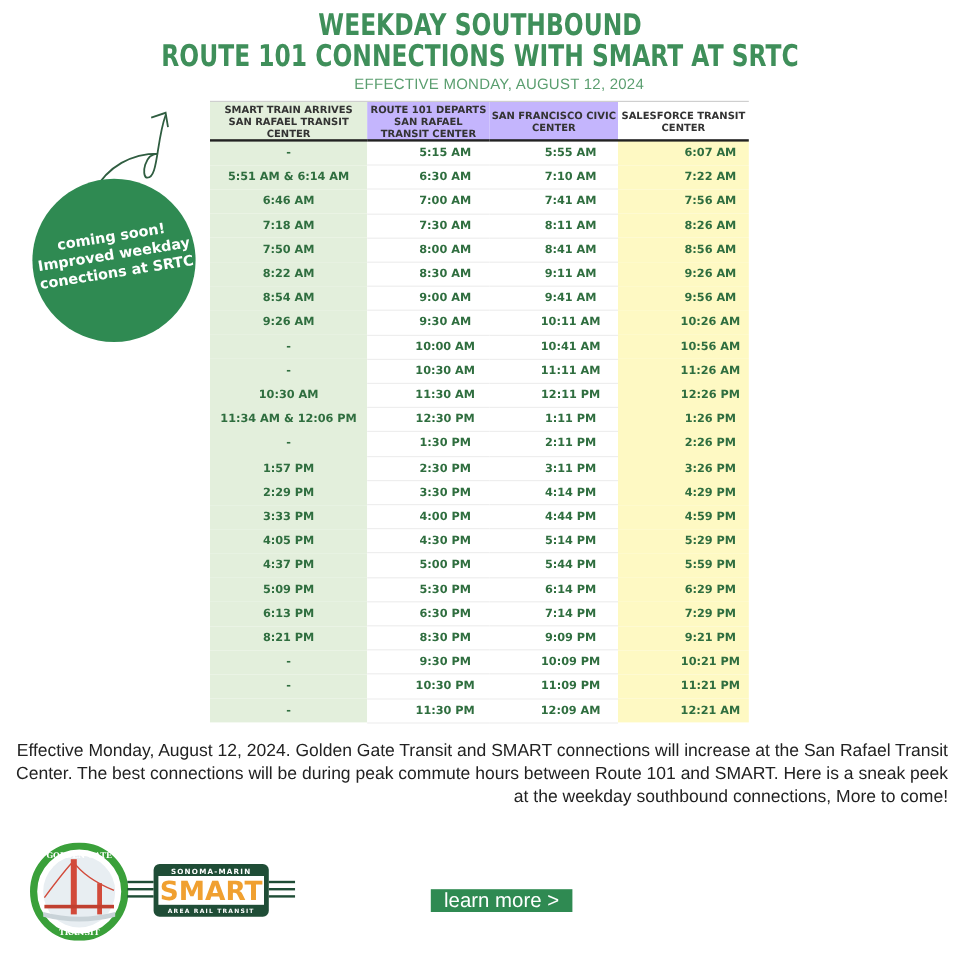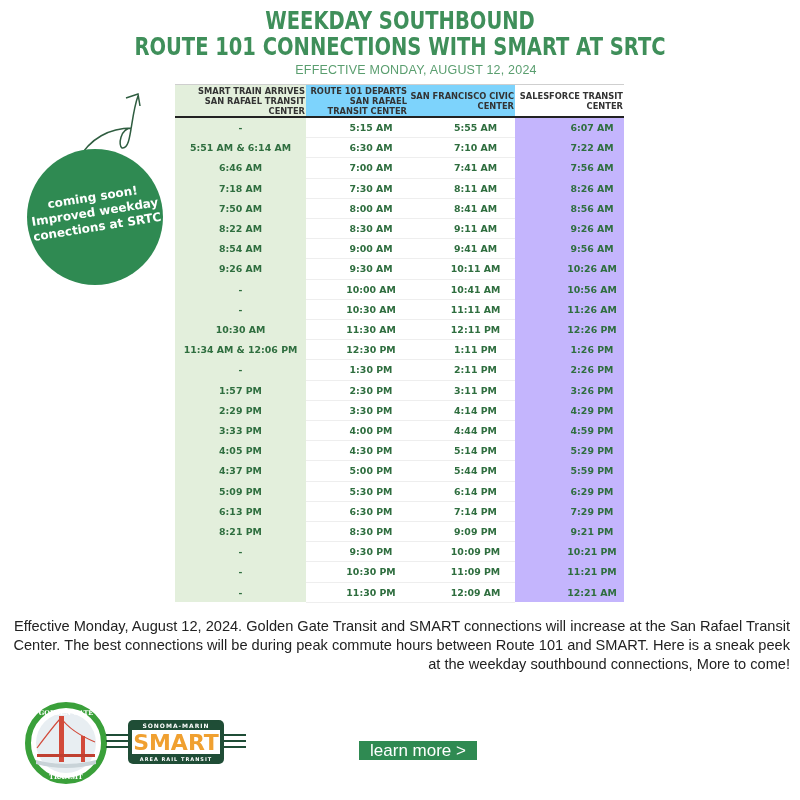--- a/index.html
+++ b/index.html
@@ -3,28 +3,28 @@
 <meta charset="utf-8">
 <style>
   html, body { margin:0; padding:0; background:#ffffff; }
   body { width:800px; height:800px; position:relative; overflow:hidden; font-family:"Liberation Sans", sans-serif; }
   .title { position:absolute; left:0; width:800px; text-align:center; color:#3f8f5a; font-family:"DejaVu Sans", sans-serif; font-weight:bold; letter-spacing:0px; transform:scaleX(0.78); transform-origin:center; }
   .t1 { top:7px; font-size:25px; line-height:28px; }
   .t2 { top:33px; font-size:25px; line-height:28px; }
   .subtitle { position:absolute; left:0; top:63px; width:800px; text-align:center; color:#5a9e6f; font-size:12.5px; font-family:"Liberation Sans", sans-serif; letter-spacing:0.2px;padding-left:16px; }
   .table-wrap { position:absolute; left:175px; top:84px; width:449px; border-top:1.5px solid #cfcfcf; }
   table { border-collapse:collapse; width:449px; table-layout:fixed; font-family:"DejaVu Sans", sans-serif; }
-  th { font-size:8.3px; font-weight:bold; color:#333; line-height:10px; height:31px; padding:0 1px; text-align:right; border-bottom:2.5px solid #222; }
+  th { font-size:8.3px; font-weight:bold; color:#333; line-height:10px; height:31px; padding:0 1px; text-align:center; border-bottom:2.5px solid #222; }
   th.c1 { background:#e3efdc; }
-  th.c2, th.c3 { background:#7dd3fc;margin-top:12px; }
+  th.c2, th.c3 { background:#c4b5fd;margin-top:12px; }
   th.c4 { background:#ffffff; }
   td { font-size:9.4px; font-weight:bold; color:#2f6e3f; text-align:center; height:19.2px; padding:0; line-height:19.2px; }
   td.c1 { background:#e3efdc; }
   td.c2, td.c3 { background:#ffffff; border-bottom:1.5px solid #eeeeee;padding-left:28px; }
-  td.c4 { background:#c4b5fd;padding-left:45px; }
+  td.c4 { background:#fef9c3;padding-left:45px; }
   .badge { position:absolute; left:27px; top:149px; width:136px; height:136px; border-radius:50%; background:#2f8a52; }
   .badge-text { position:absolute; left:27px; top:190px; width:136px; text-align:center; color:#ffffff; font-weight:bold; font-family:"DejaVu Sans", sans-serif; font-size:12px; line-height:15px; transform:rotate(-9deg); }
   .arrow { position:absolute; left:60px; top:88px; }
   .desc { position:absolute; left:10px; top:617px; width:780px; text-align:right; font-size:14.6px; line-height:19px; color:#222; font-family:"Liberation Sans", sans-serif; }
   .gg-logo { position:absolute; left:25px; top:702px; }
   .smart-logo { position:absolute; left:106px; top:716px; }
   .learn-btn { position:absolute; left:359px; top:741px; width:118px; height:19px; background:#2f8a52; color:#ffffff; font-size:17px; line-height:19px; text-align:center; font-family:"Liberation Sans", sans-serif; border:none; padding:0; cursor:pointer; }
 </style>
 </head>
 <body>

